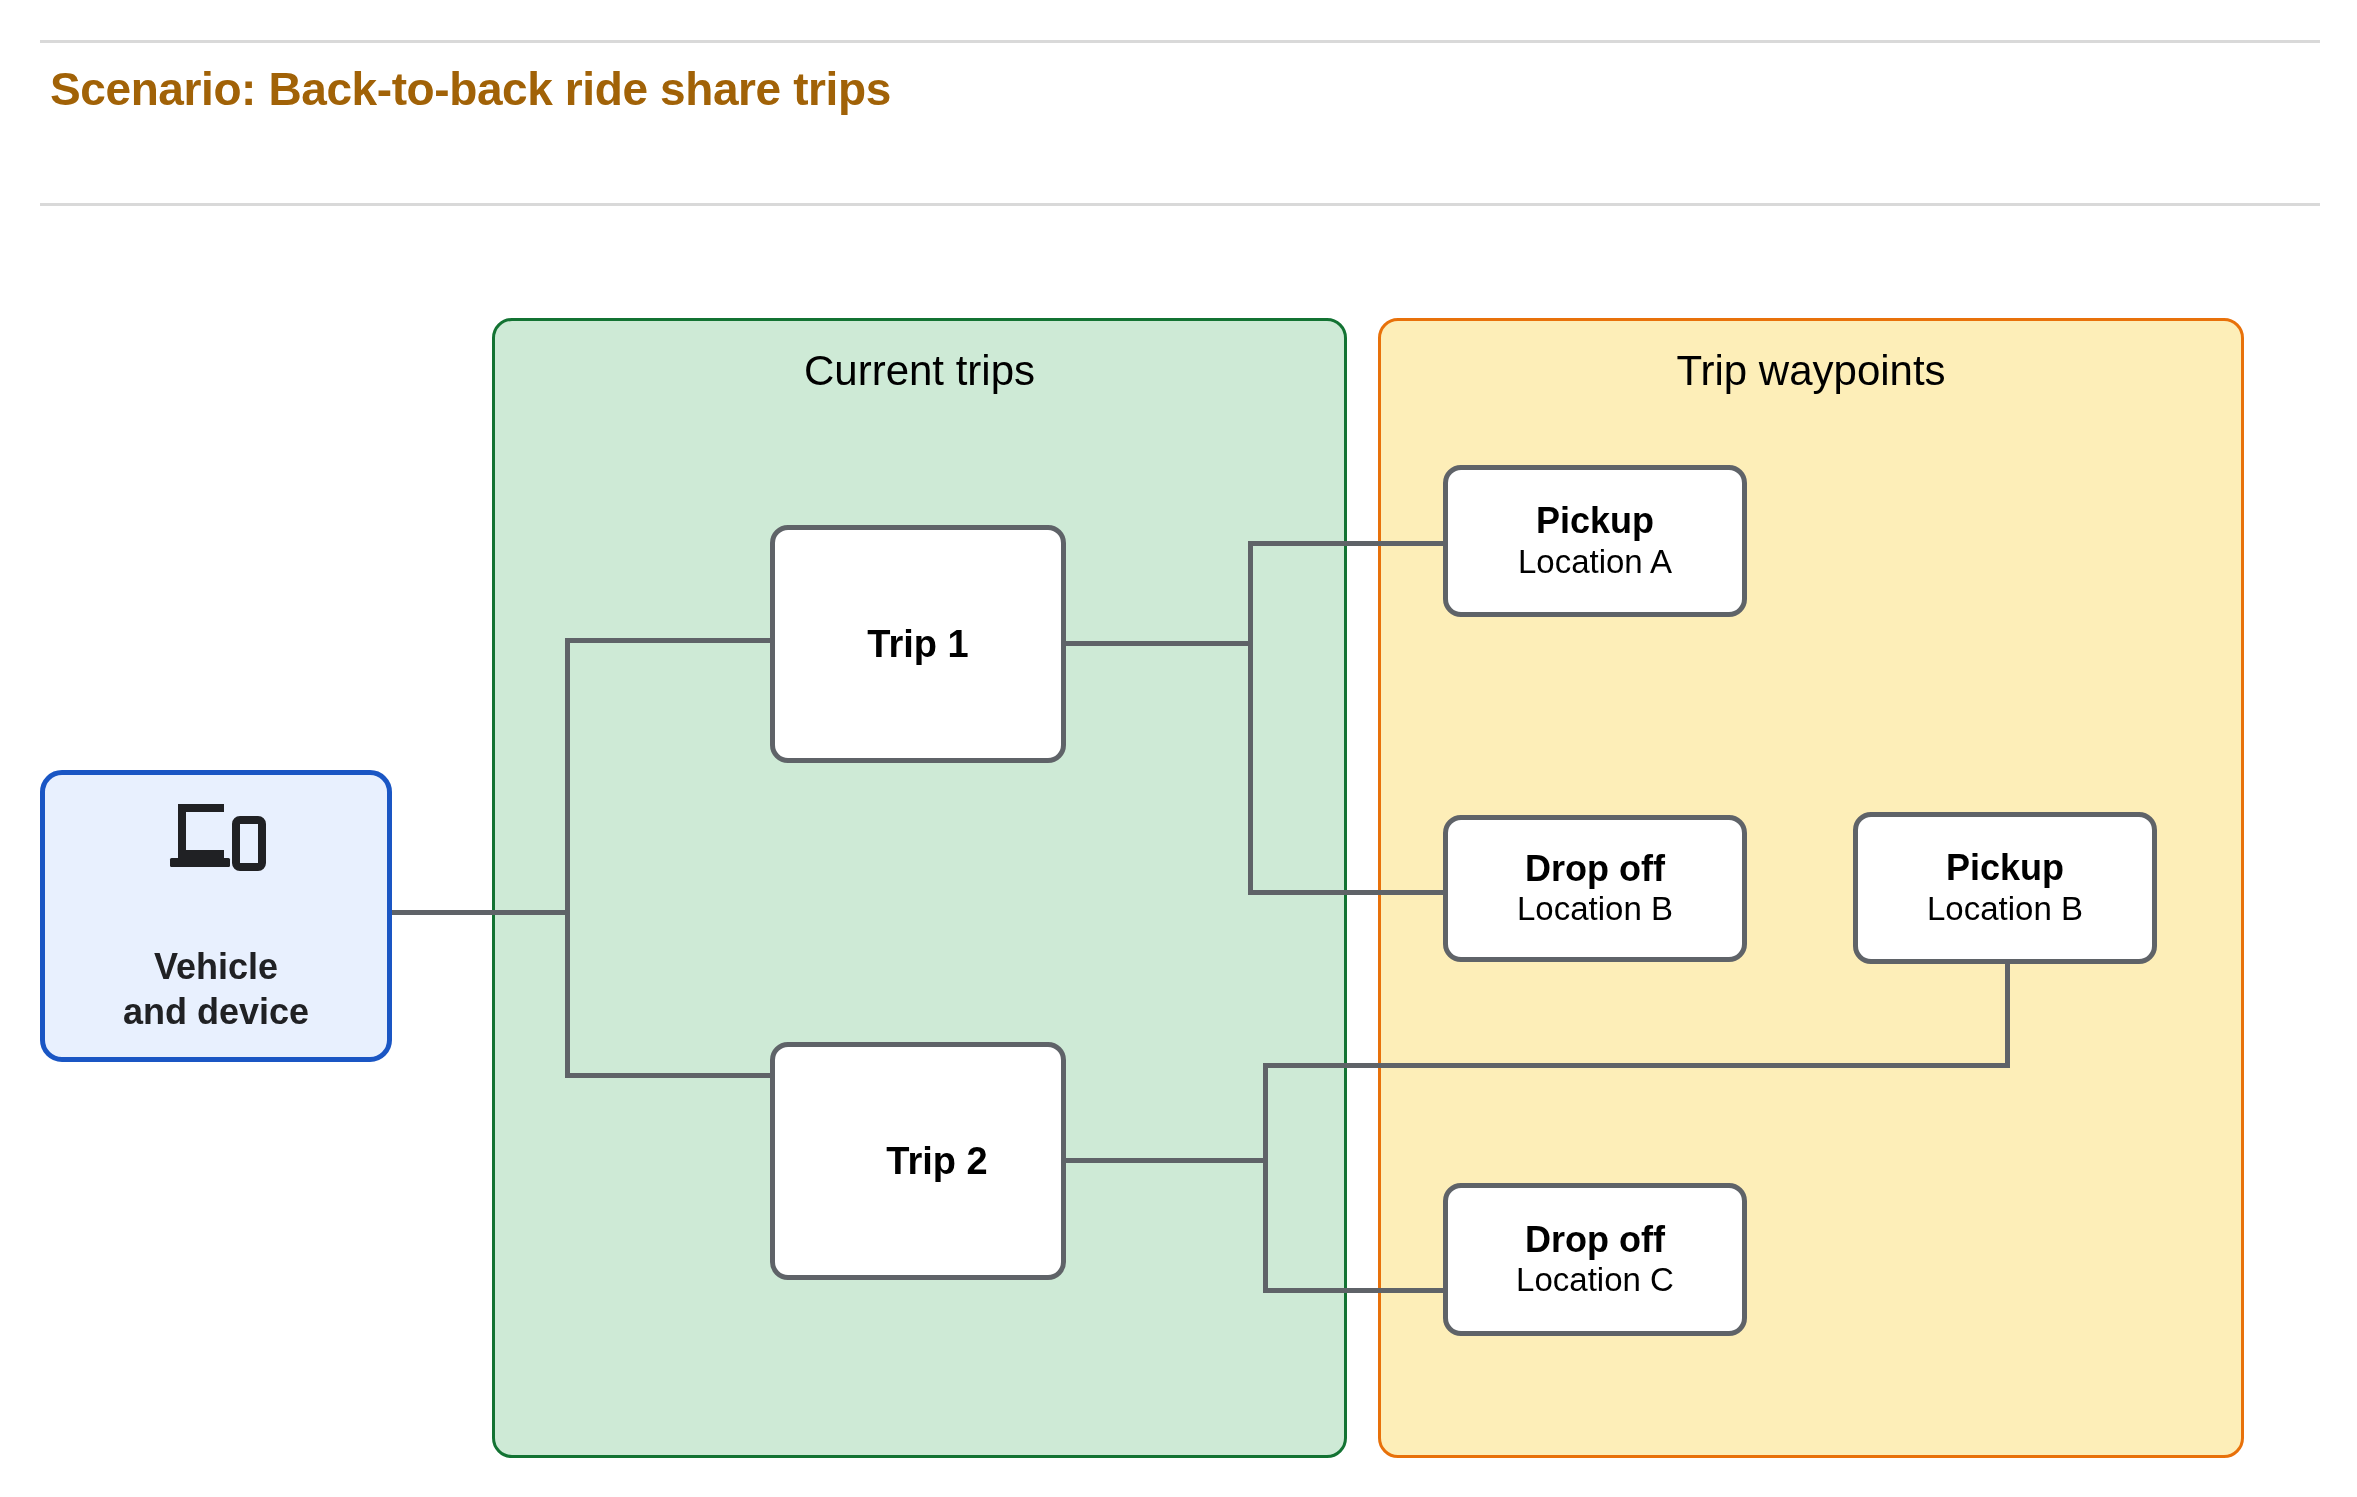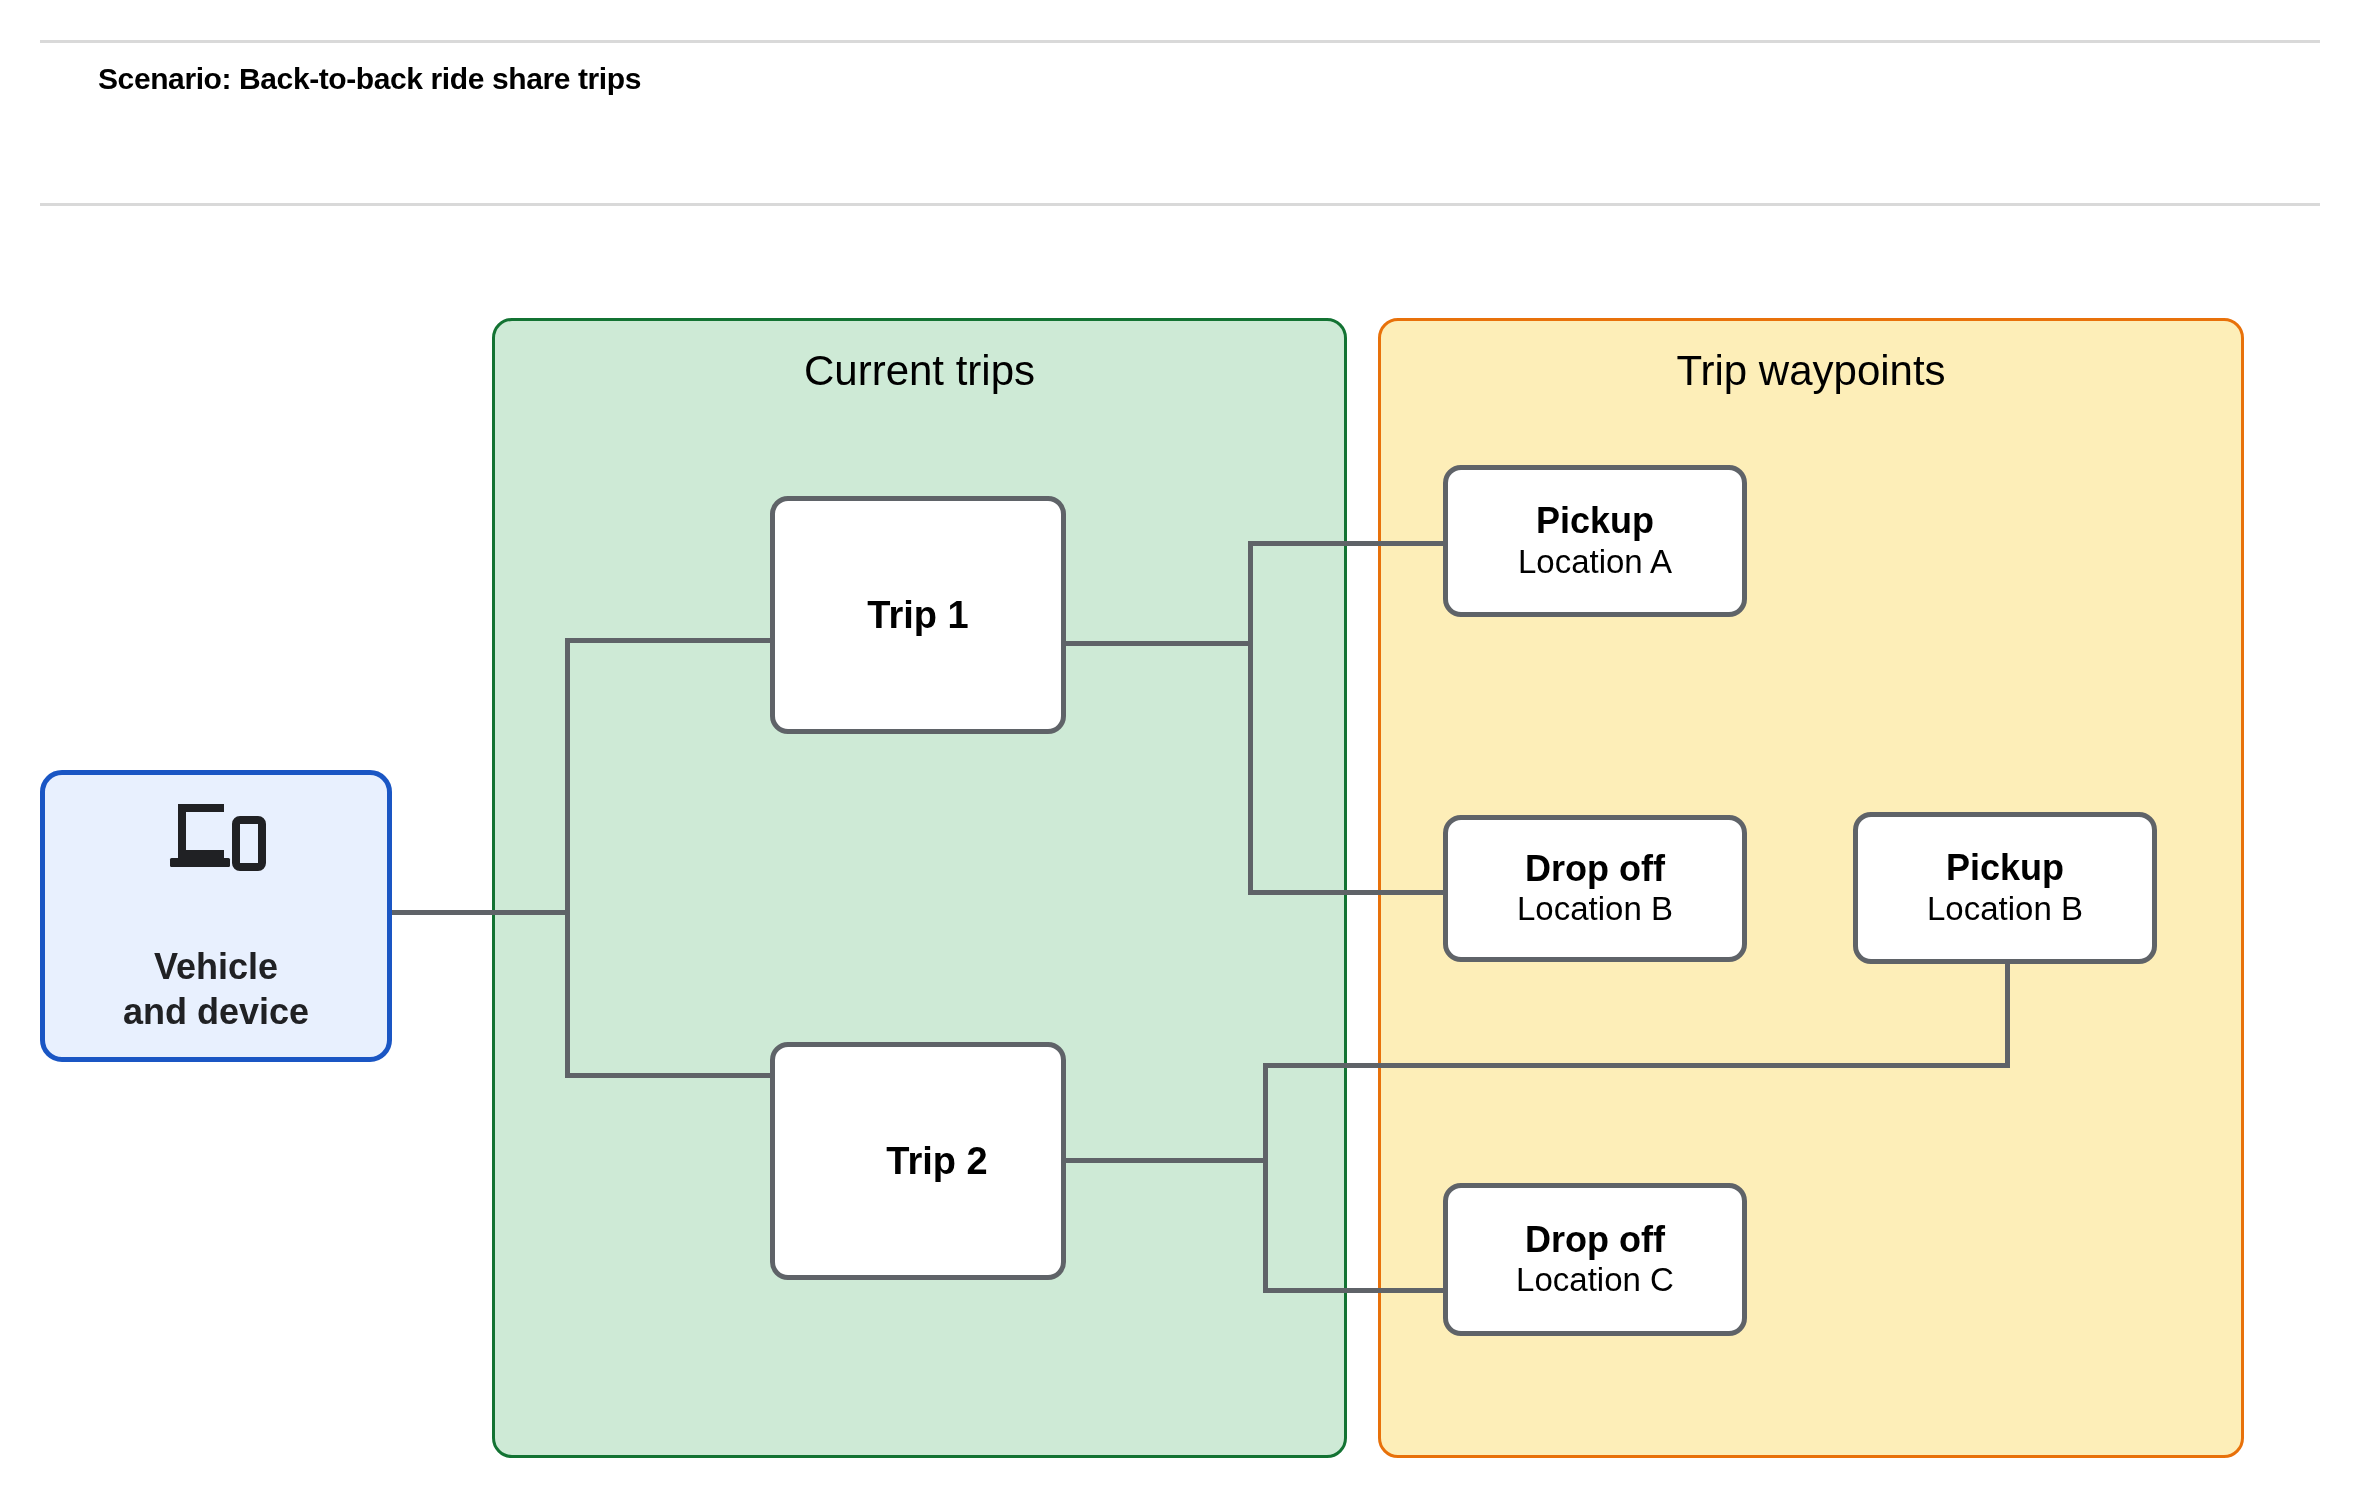--- a/index.html
+++ b/index.html
@@ -28,26 +28,25 @@
     height: 3px;
     background: #d9d9d9;
   }
   #rule-top { top: 40px; }
   #rule-bottom { top: 203px; }
 
   #header-title {
     position: absolute;
     left: 50px;
     top: 62px;
-    font-size: 30px;
+    font-size: 46px;
     font-weight: bold;
     letter-spacing: -0.4px;
-    color: #000000;
+    color: #a16207;
     white-space: nowrap;
-    margin-left: 48px;
   }
   #header-subtitle {
     position: absolute;
     left: 255px;
     top: 125px;
     font-size: 40px;
     font-weight: normal;
     letter-spacing: -0.2px;
     color: #000000;
     white-space: nowrap;
@@ -115,21 +114,21 @@
     line-height: 1.18;
   }
   .node-sub {
     font-size: 33px;
     font-weight: normal;
     color: #000000;
     line-height: 1.18;
   }
   .trip-node .node-title { font-size: 38px; }
 
-  #node-trip-1 { left: 770px; top: 496px;  width: 296px; height: 238px; }
+  #node-trip-1 { left: 770px; top: 525px;  width: 296px; height: 238px; }
   #node-trip-2 { left: 770px; top: 1042px; width: 296px; height: 238px; padding-left: 38px; }
 
   #node-pickup-a   { left: 1443px; top: 465px;  width: 304px; height: 152px; }
   #node-dropoff-b  { left: 1443px; top: 815px;  width: 304px; height: 147px; }
   #node-pickup-b   { left: 1853px; top: 812px;  width: 304px; height: 152px; }
   #node-dropoff-c  { left: 1443px; top: 1183px; width: 304px; height: 153px; }
 
   
   #node-vehicle {
     position: absolute;

